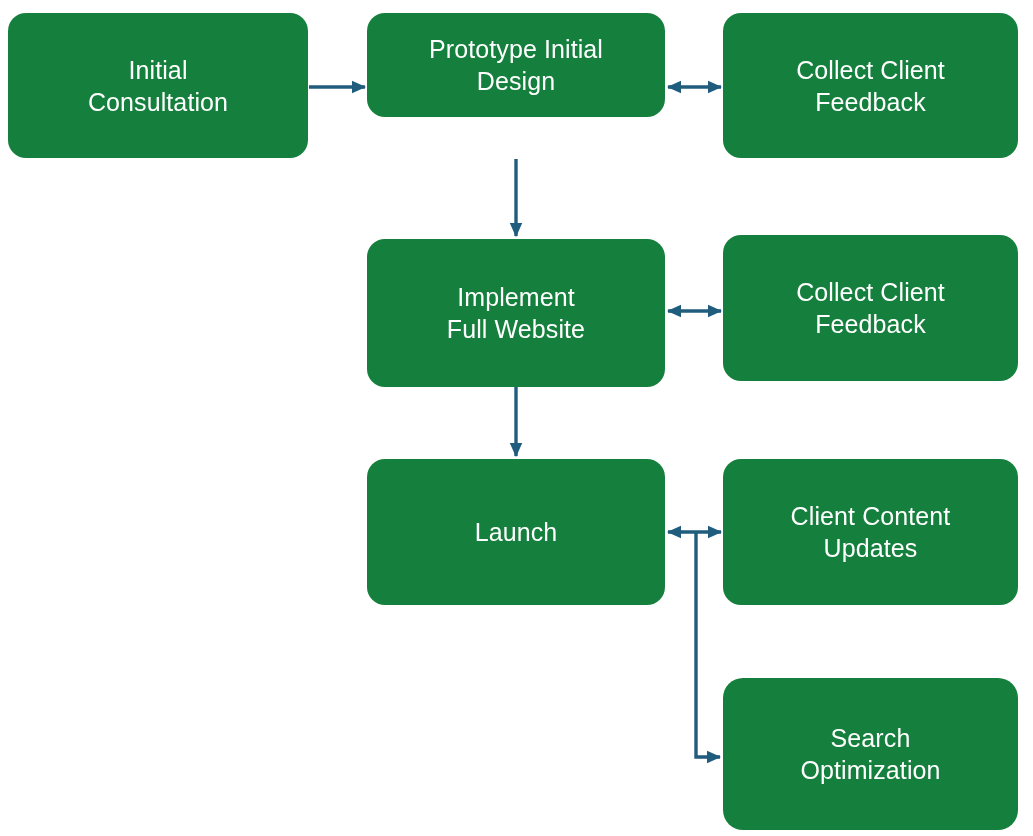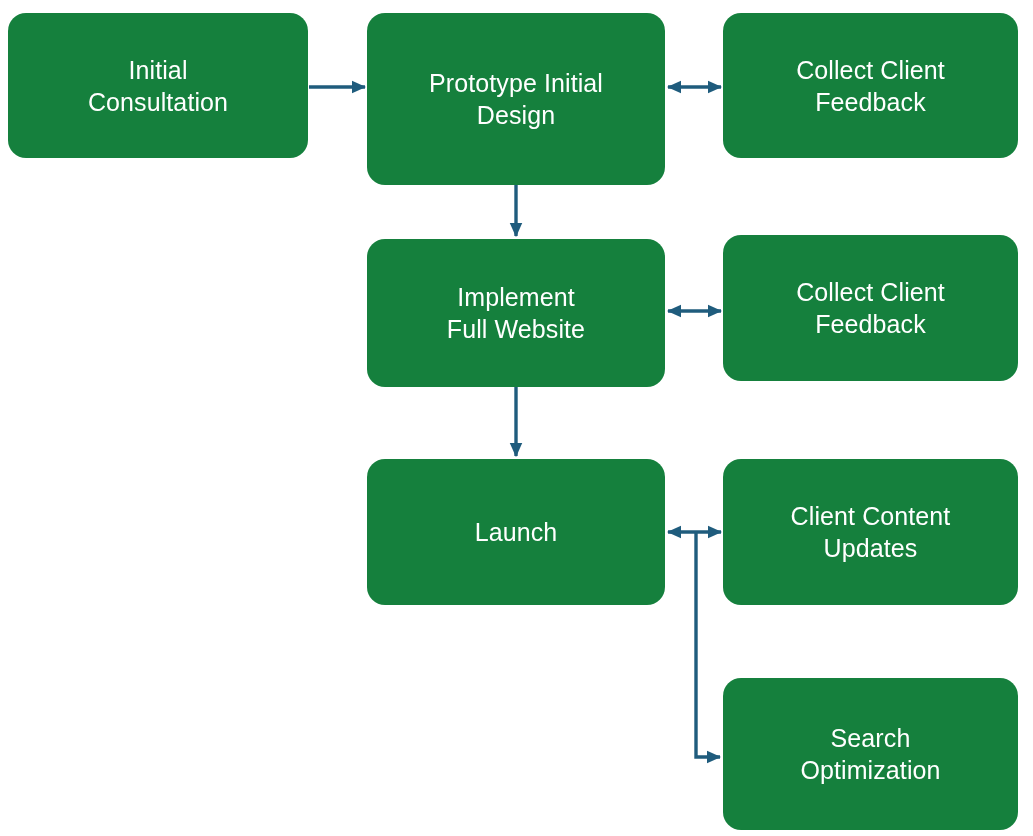--- a/index.html
+++ b/index.html
@@ -34,27 +34,27 @@
     letter-spacing: 0.1px;
     padding: 4px 12px;
     user-select: none;
   }
   .node-label {
     display: block;
     white-space: pre-line;
   }
   
   #node-initial-consultation   { left: 8px;   top: 13px;  width: 300px; height: 145px; }
-  #node-prototype-initial-design { left: 367px; top: 13px;  width: 298px; height: 172px; }
+  #node-prototype-initial-design { left: 367px; top: 13px;  width: 298px; height: 104px; }
   #node-collect-client-feedback-1 { left: 723px; top: 13px;  width: 295px; height: 145px; }
   #node-implement-full-website { left: 367px; top: 239px; width: 298px; height: 148px; }
   #node-collect-client-feedback-2 { left: 723px; top: 235px; width: 295px; height: 146px; }
   #node-launch                 { left: 367px; top: 459px; width: 298px; height: 146px; }
   #node-client-content-updates { left: 723px; top: 459px; width: 295px; height: 146px; align-items: center; }
-  #node-search-optimization    { left: 723px; top: 678px; width: 295px; height: 152px; }
+  #node-search-optimization    { left: 723px; top: 678px; width: 295px; height: 152px; border-radius: 20px; }
 
   #edges {
     position: absolute;
     left: 0;
     top: 0;
     width: 1033px;
     height: 836px;
     pointer-events: none;
   }
 </style>

